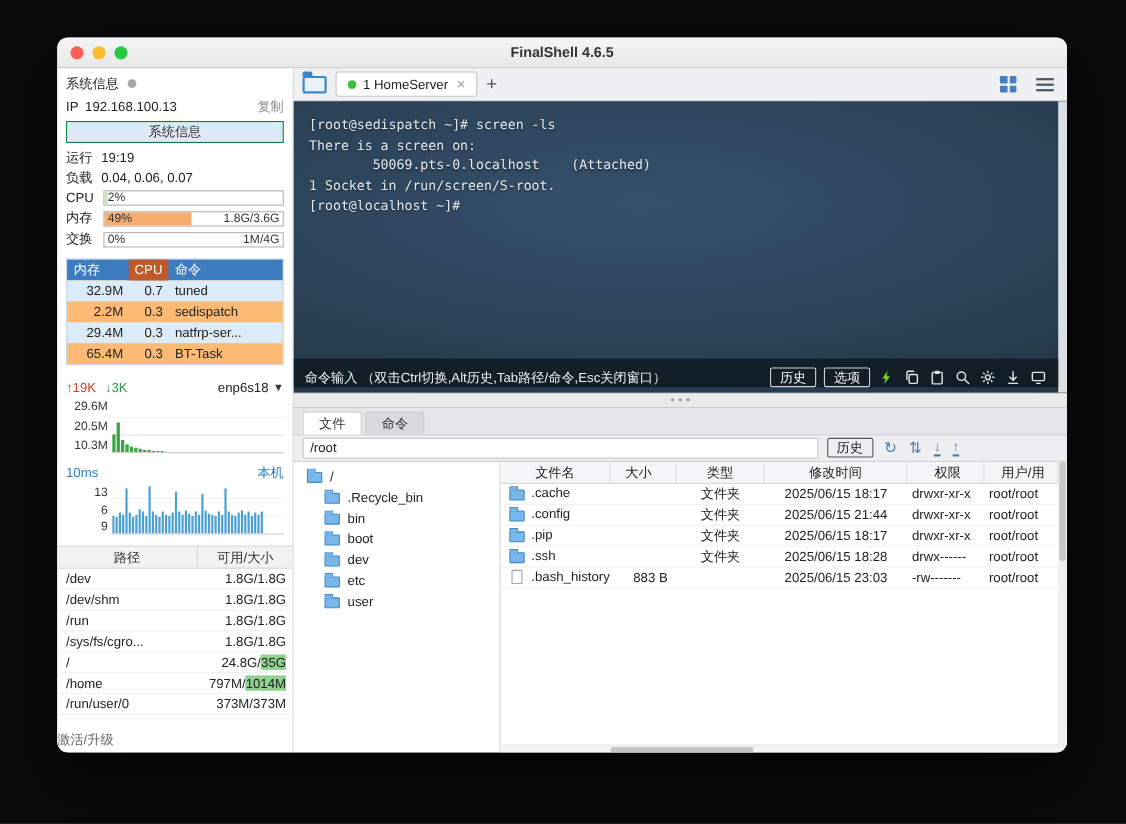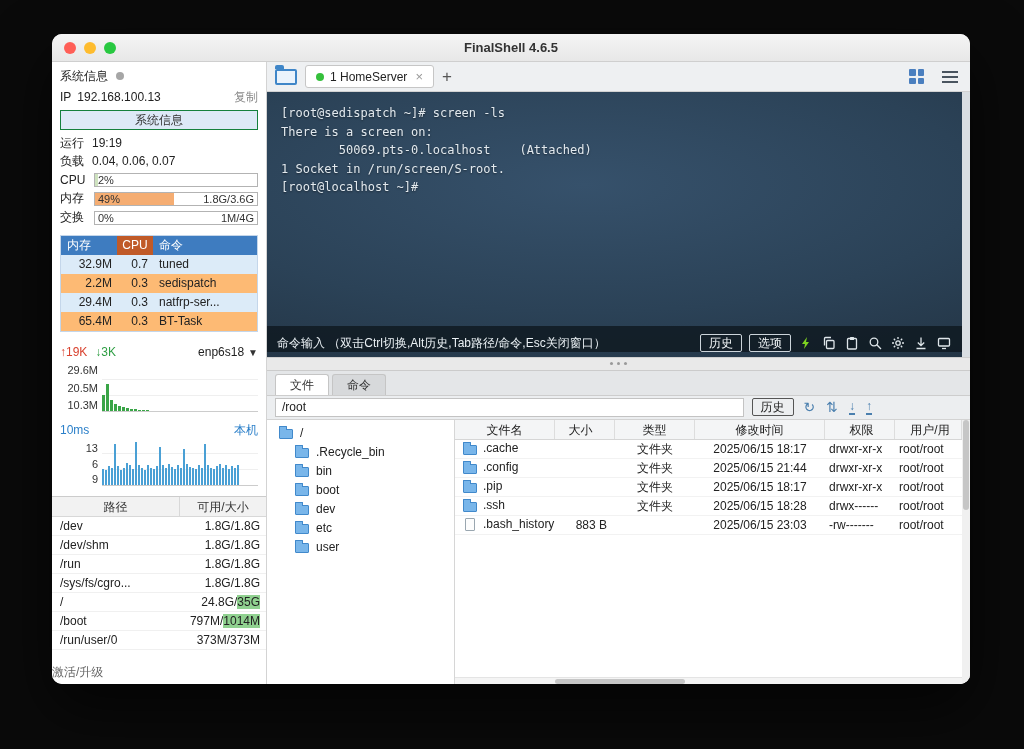--- a/index.html
+++ b/index.html
@@ -360,21 +360,21 @@
         </div>
         <div class="dt-row">
           <div class="dr-path">/sys/fs/cgro...</div>
           <div class="dr-val"><span>1.8G/1.8G</span><span class="hl"></span></div>
         </div>
         <div class="dt-row">
           <div class="dr-path">/</div>
           <div class="dr-val"><span>24.8G/</span><span class="hl">35G</span></div>
         </div>
         <div class="dt-row">
-          <div class="dr-path">/boot</div>
+          <div class="dr-path">/home</div>
           <div class="dr-val"><span>797M/</span><span class="hl">1014M</span></div>
         </div>
         <div class="dt-row">
           <div class="dr-path">/run/user/0</div>
           <div class="dr-val"><span>373M/373M</span><span class="hl"></span></div>
         </div>
       </div>
 
       <div class="activate">激活/升级</div>
     </aside>

